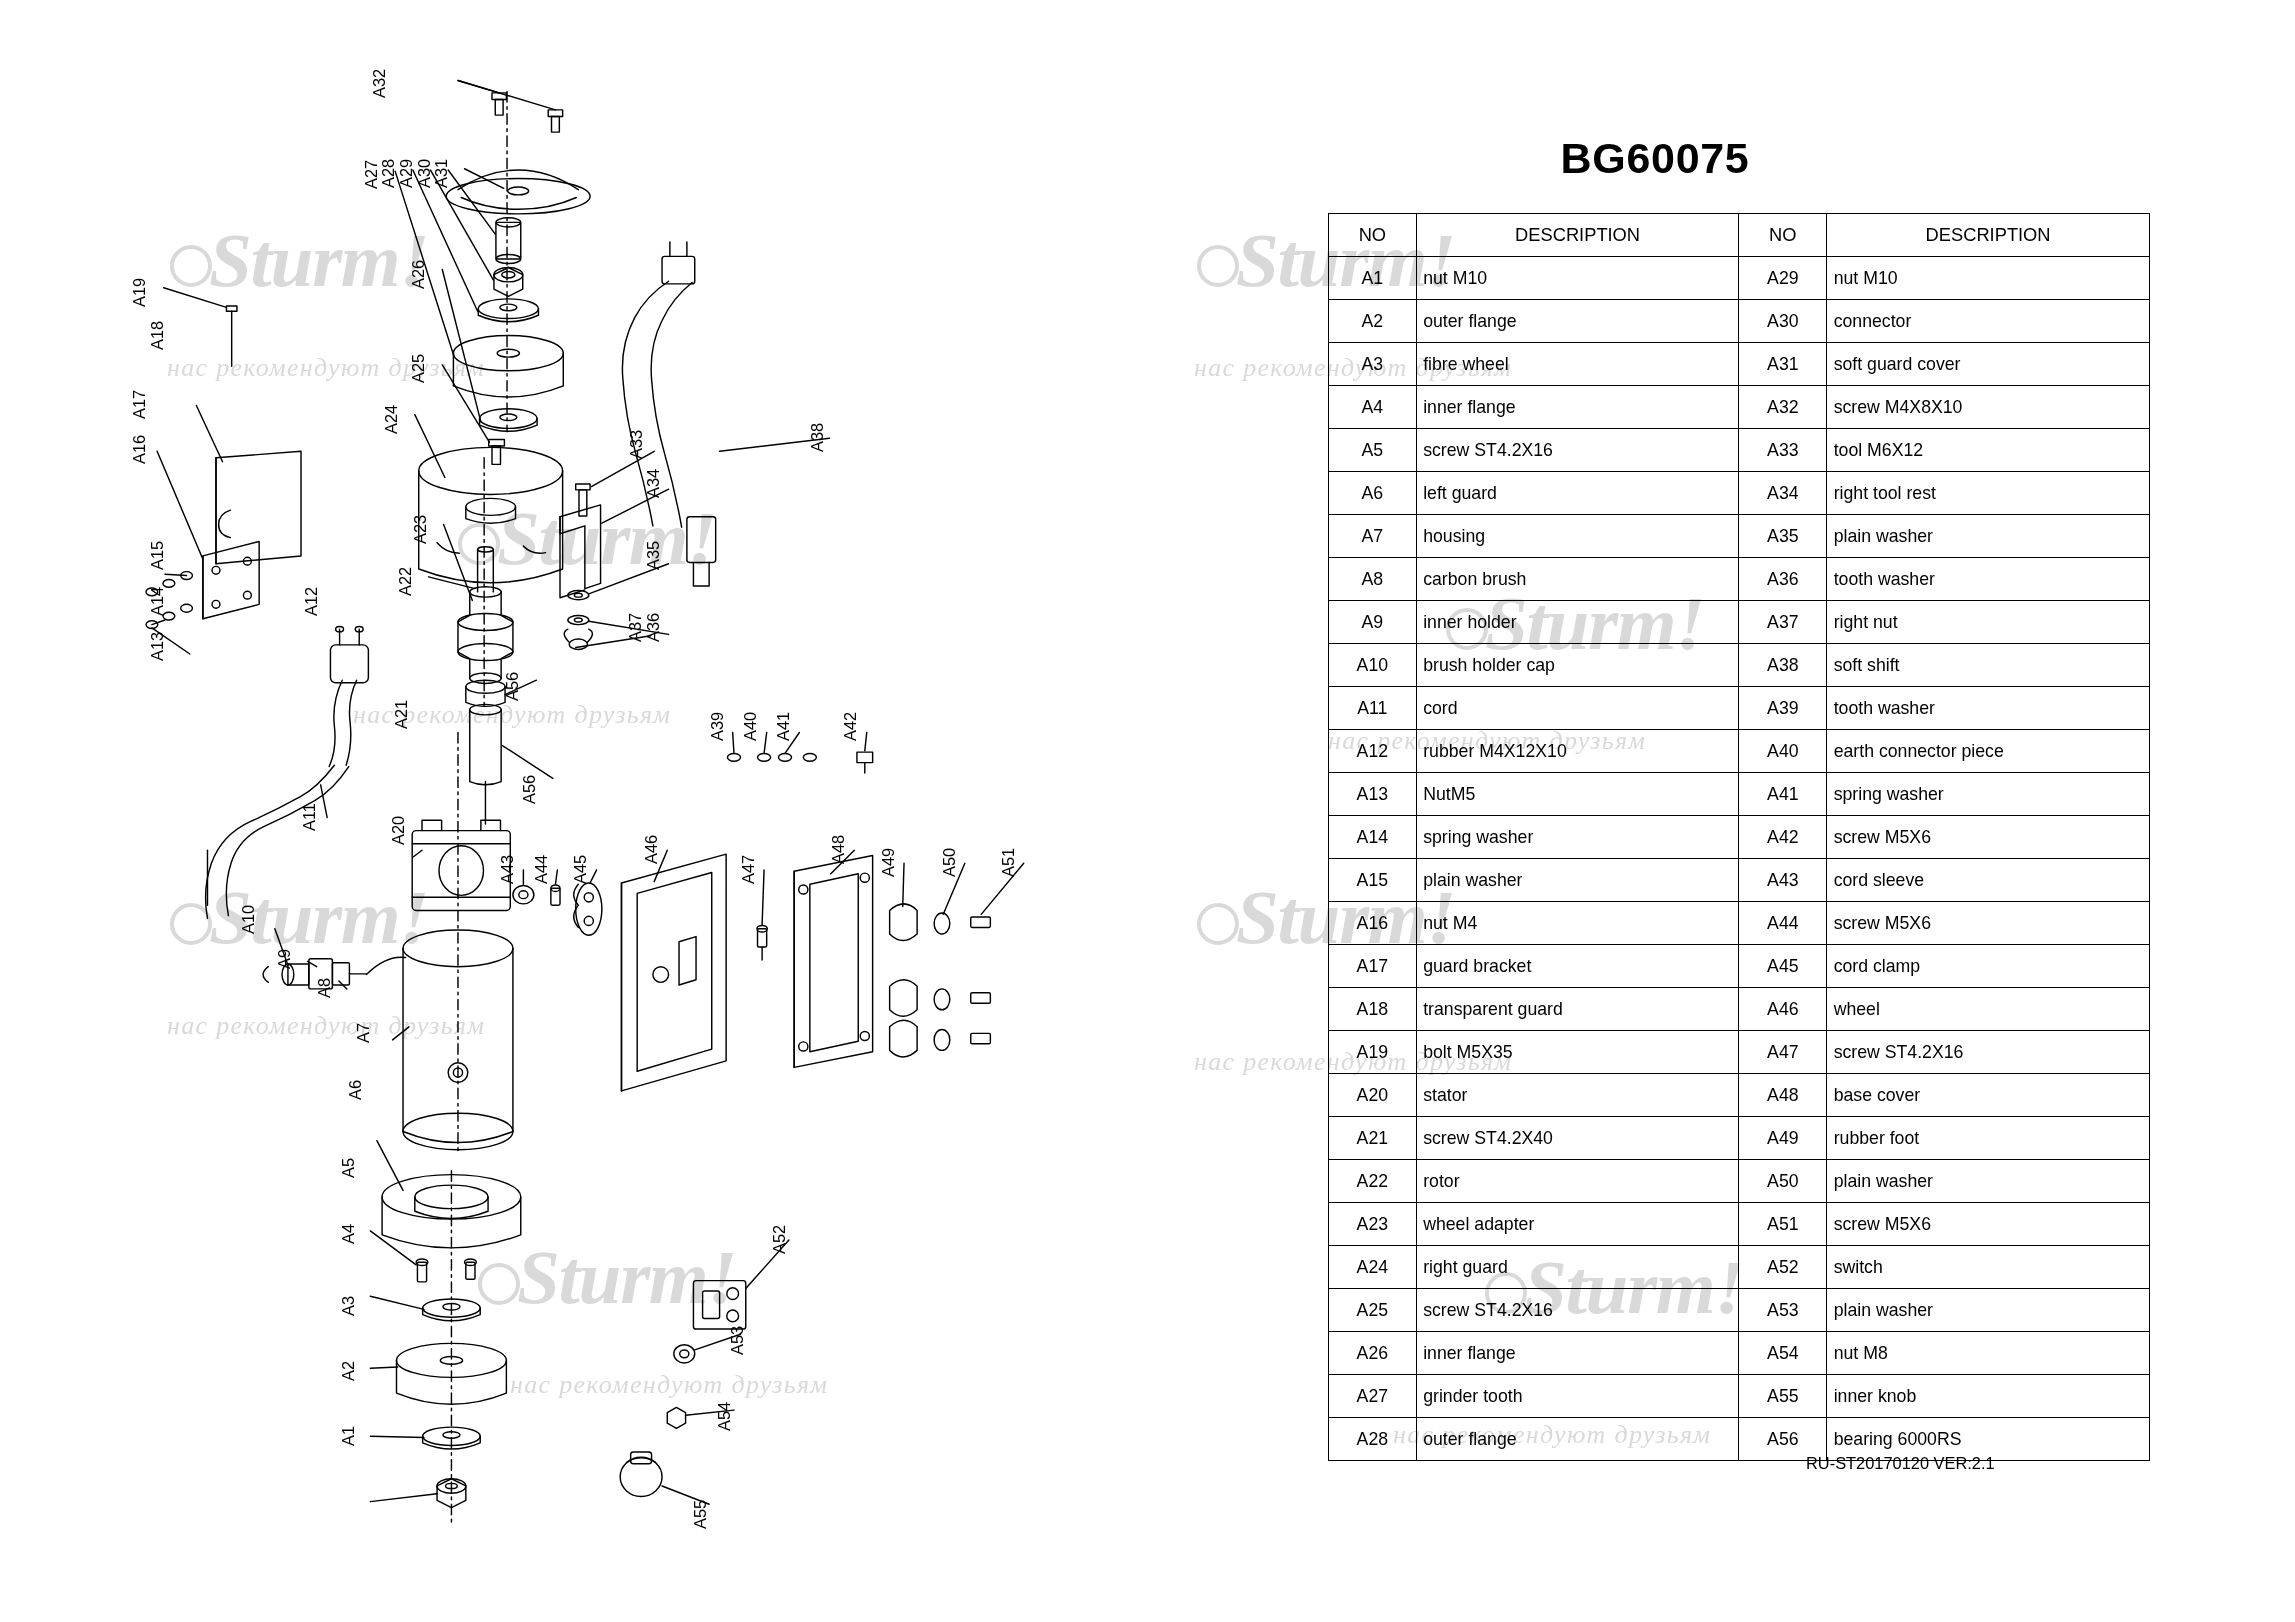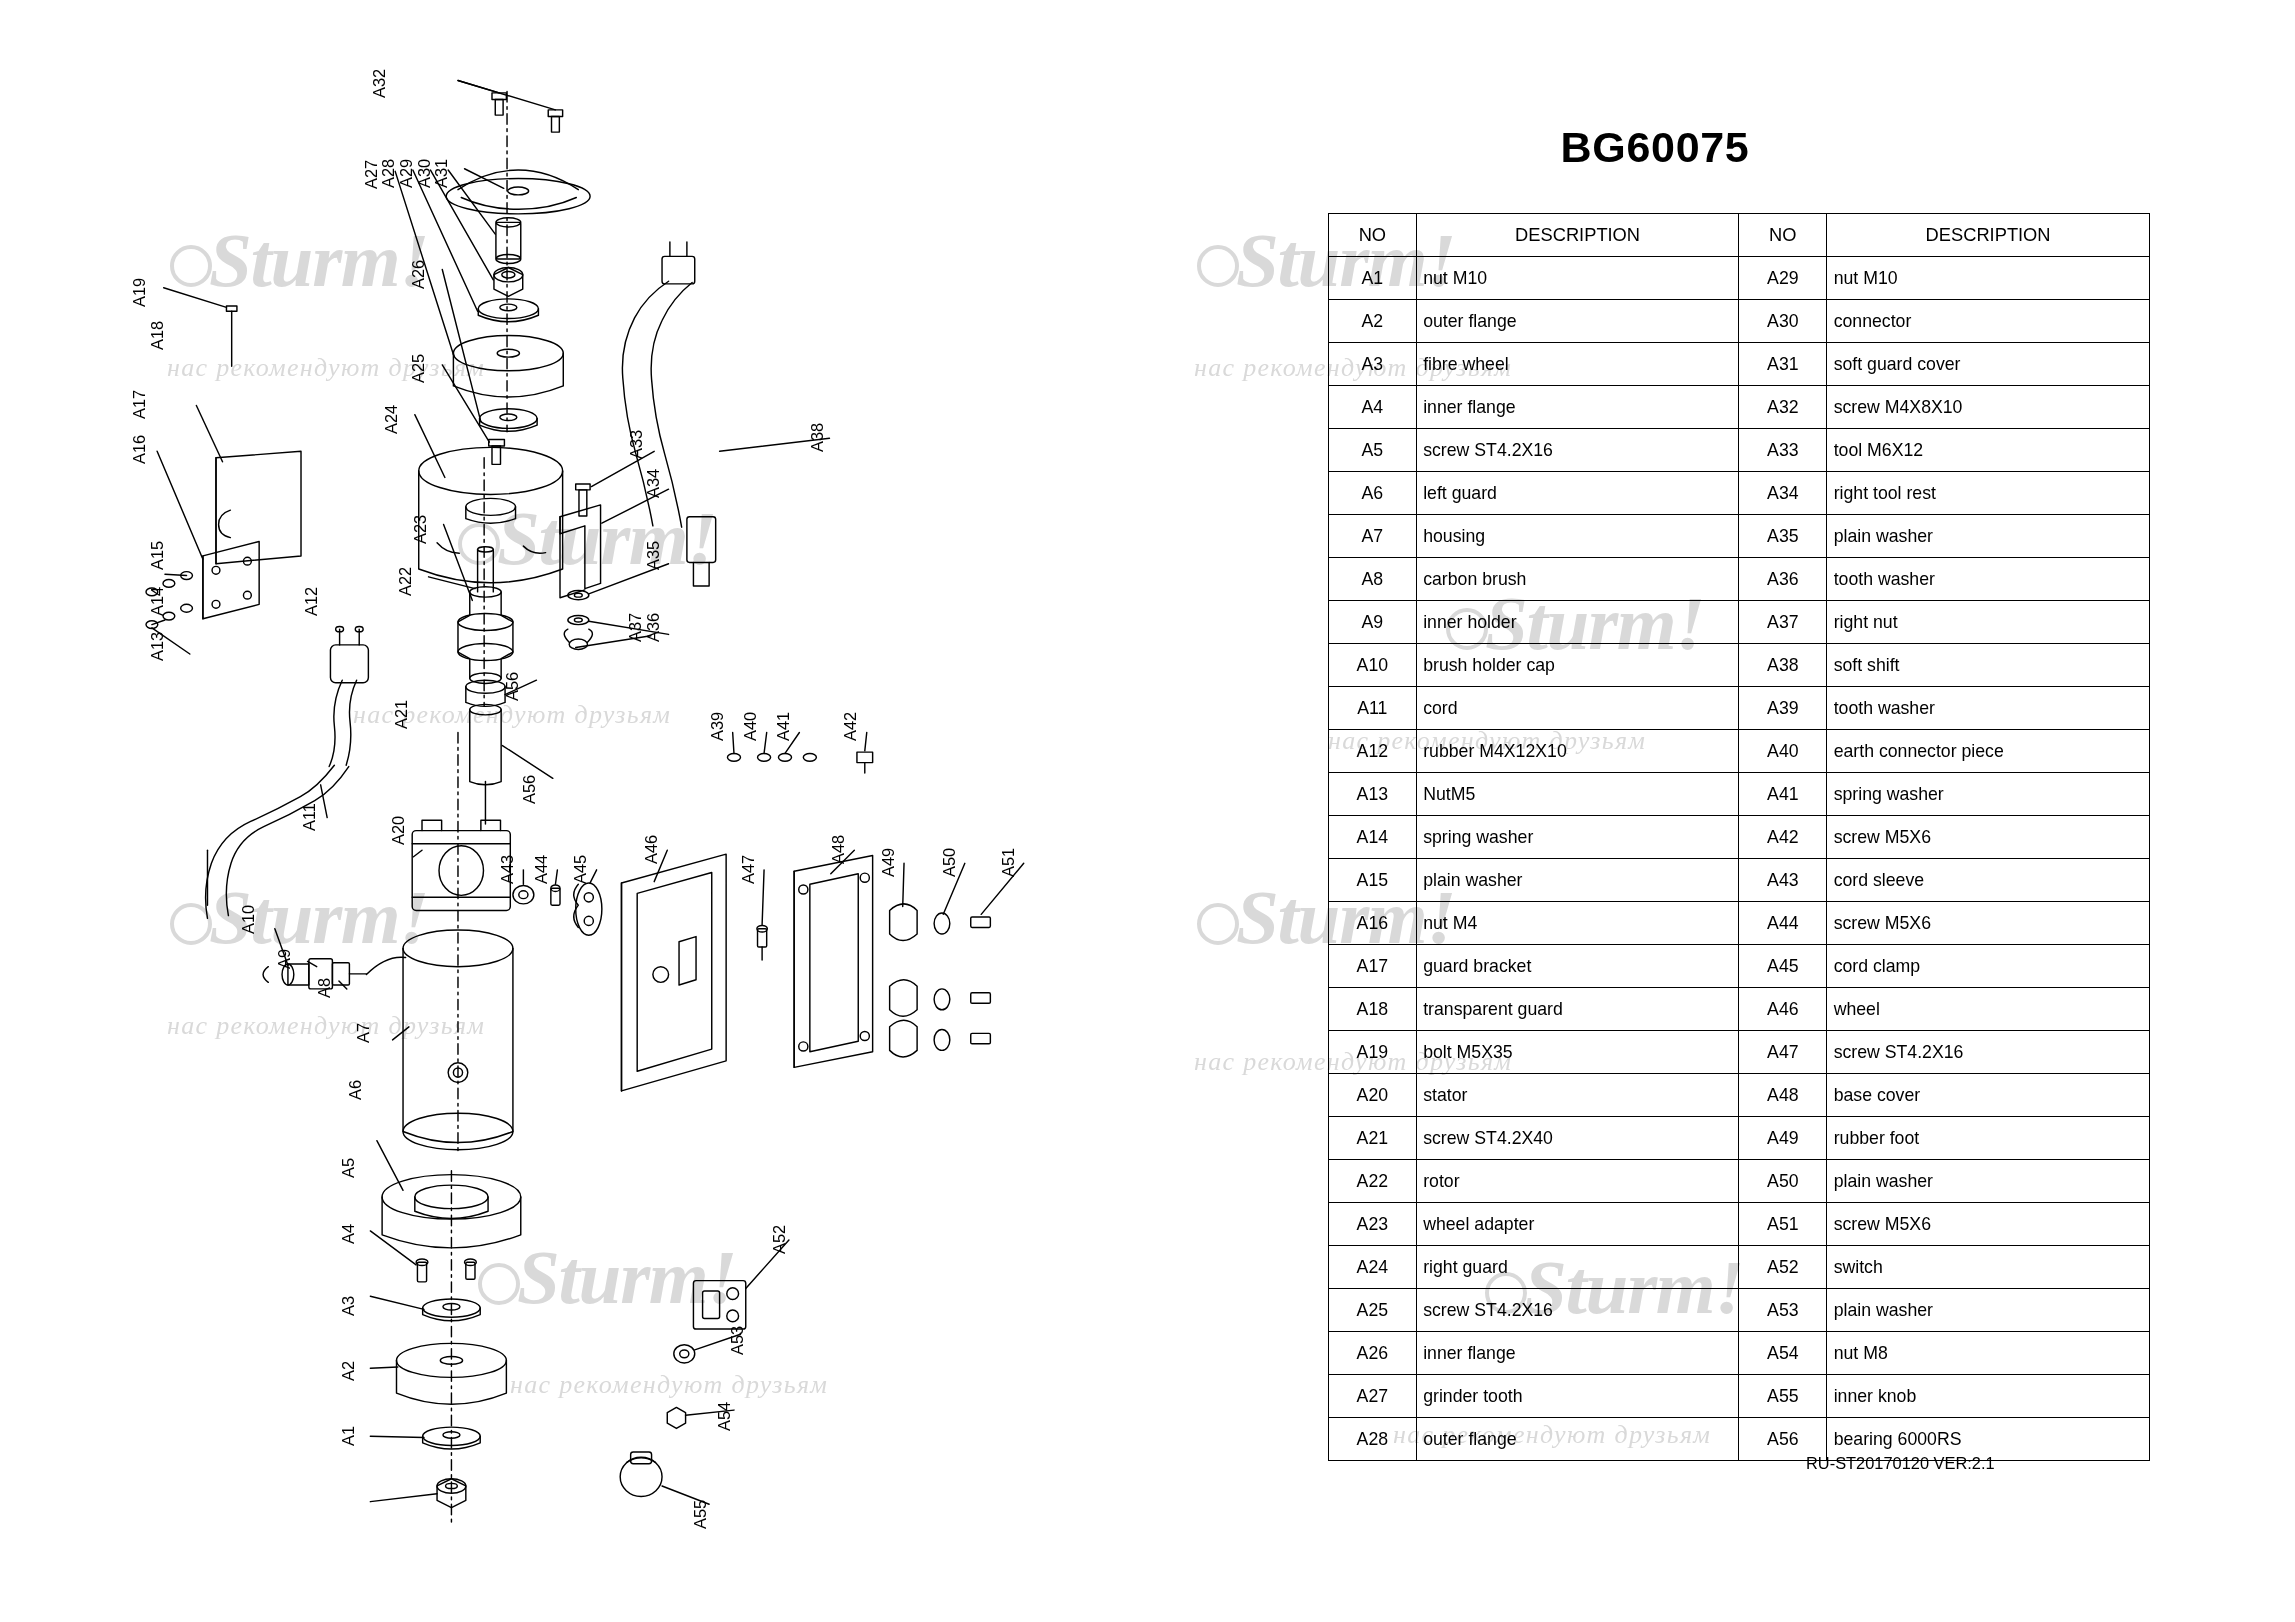--- a/index.html
+++ b/index.html
@@ -49,21 +49,21 @@
     position: absolute;
     border: 4.6px solid #d9d9d9;
     border-radius: 50%;
     width: 34px;
     height: 34px;
   }
   
   .title {
     position: absolute;
     left: 1655px;
-    top: 123px;
+    top: 134px;
     transform: translateX(-50%);
     font-size: 43px;
     font-weight: bold;
     letter-spacing: 0.7px;
     z-index: 5;
   }
   
   .parts-table {
     position: absolute;
     left: 1328px;

